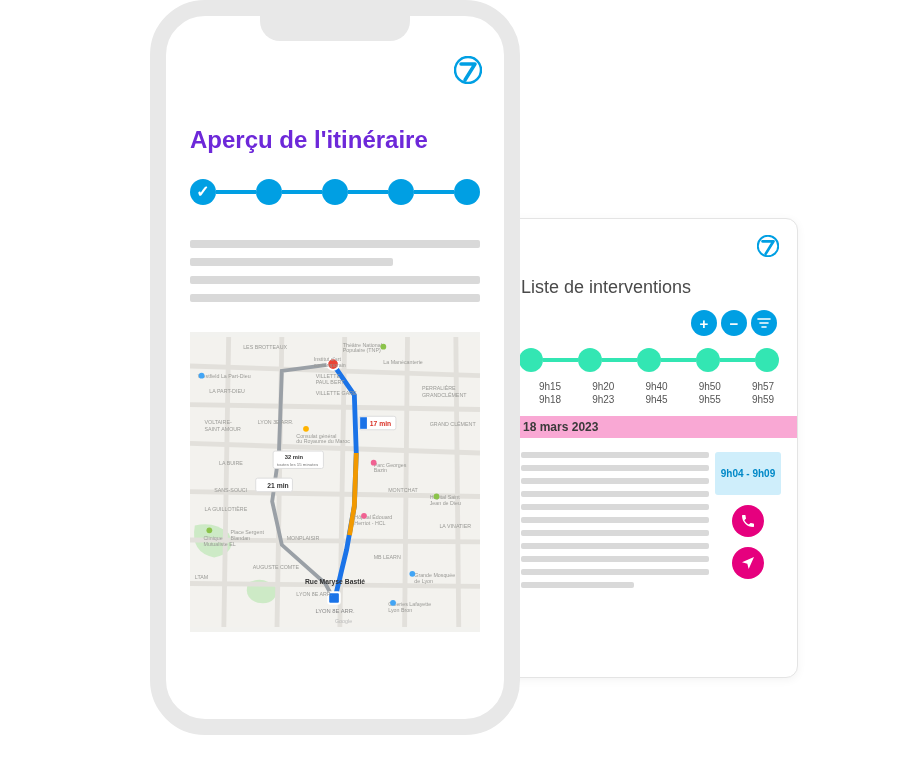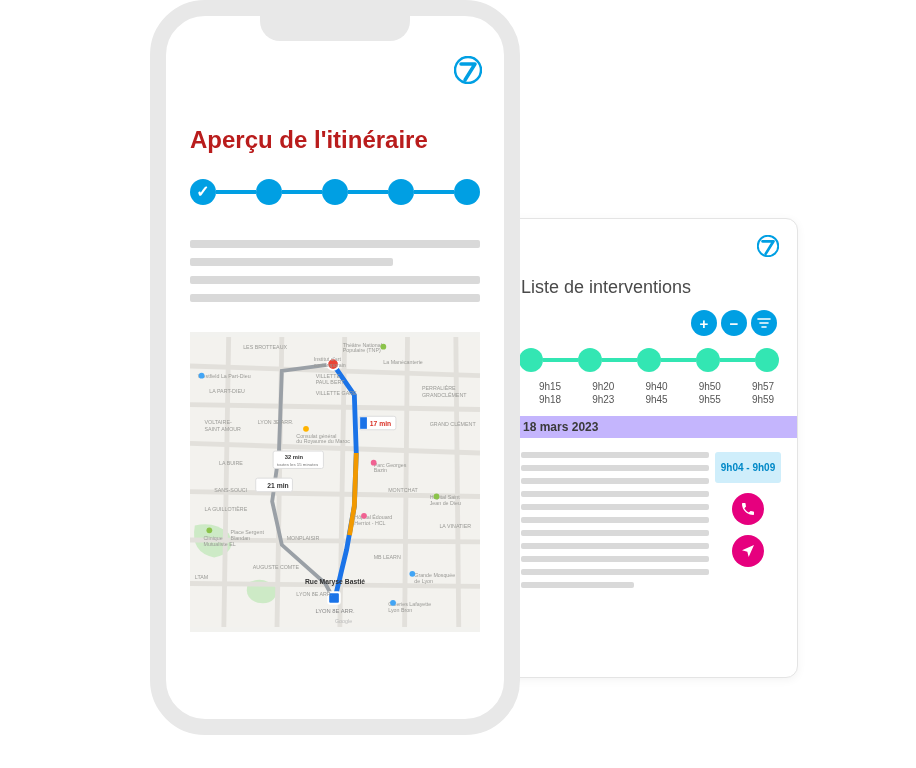--- a/index.html
+++ b/index.html
@@ -41,21 +41,21 @@
       position: absolute;
       top: 40px;
       right: 22px;
       width: 28px;
       height: 28px;
     }
     .logo-svg { width: 100%; height: 100%; }
     .phone-title {
       font-size: 24px;
       font-weight: 600;
-      color: #b91c1c;
+      color: #6d28d9;
       margin-top: 60px;
       margin-bottom: 25px;
     }
     .progress-row {
       display: flex;
       align-items: center;
       margin-bottom: 35px;
     }
     .progress-dot {
       width: 26px;
@@ -168,21 +168,21 @@
       padding-left: 15px;
     }
     .time-col {
       text-align: center;
       font-size: 10px;
       color: #555;
       line-height: 1.3;
       width: 28px;
     }
     .date-bar {
-      background: #c4b5fd;
+      background: #f9a8d4;
       padding: 4px 8px;
       font-size: 12px;
       font-weight: 600;
       color: #3a3a3a;
       margin: 0 -20px 14px;
       padding-left: 22px;
     }
     .interv-row {
       display: flex;
       gap: 10px;
@@ -195,21 +195,21 @@
       display: flex;
       flex-direction: column;
       align-items: center;
       gap: 10px;
     }
     .time-badge {
       background: #cfeefb;
       color: #0088c7;
       font-size: 10px;
       font-weight: 600;
-      padding: 10px 6px;
+      padding: 16px 6px;
       border-radius: 3px;
       white-space: nowrap;
     }
     .action-btn {
       width: 32px;
       height: 32px;
       border-radius: 50%;
       background: #e6007e;
       color: #fff;
       display: flex;

